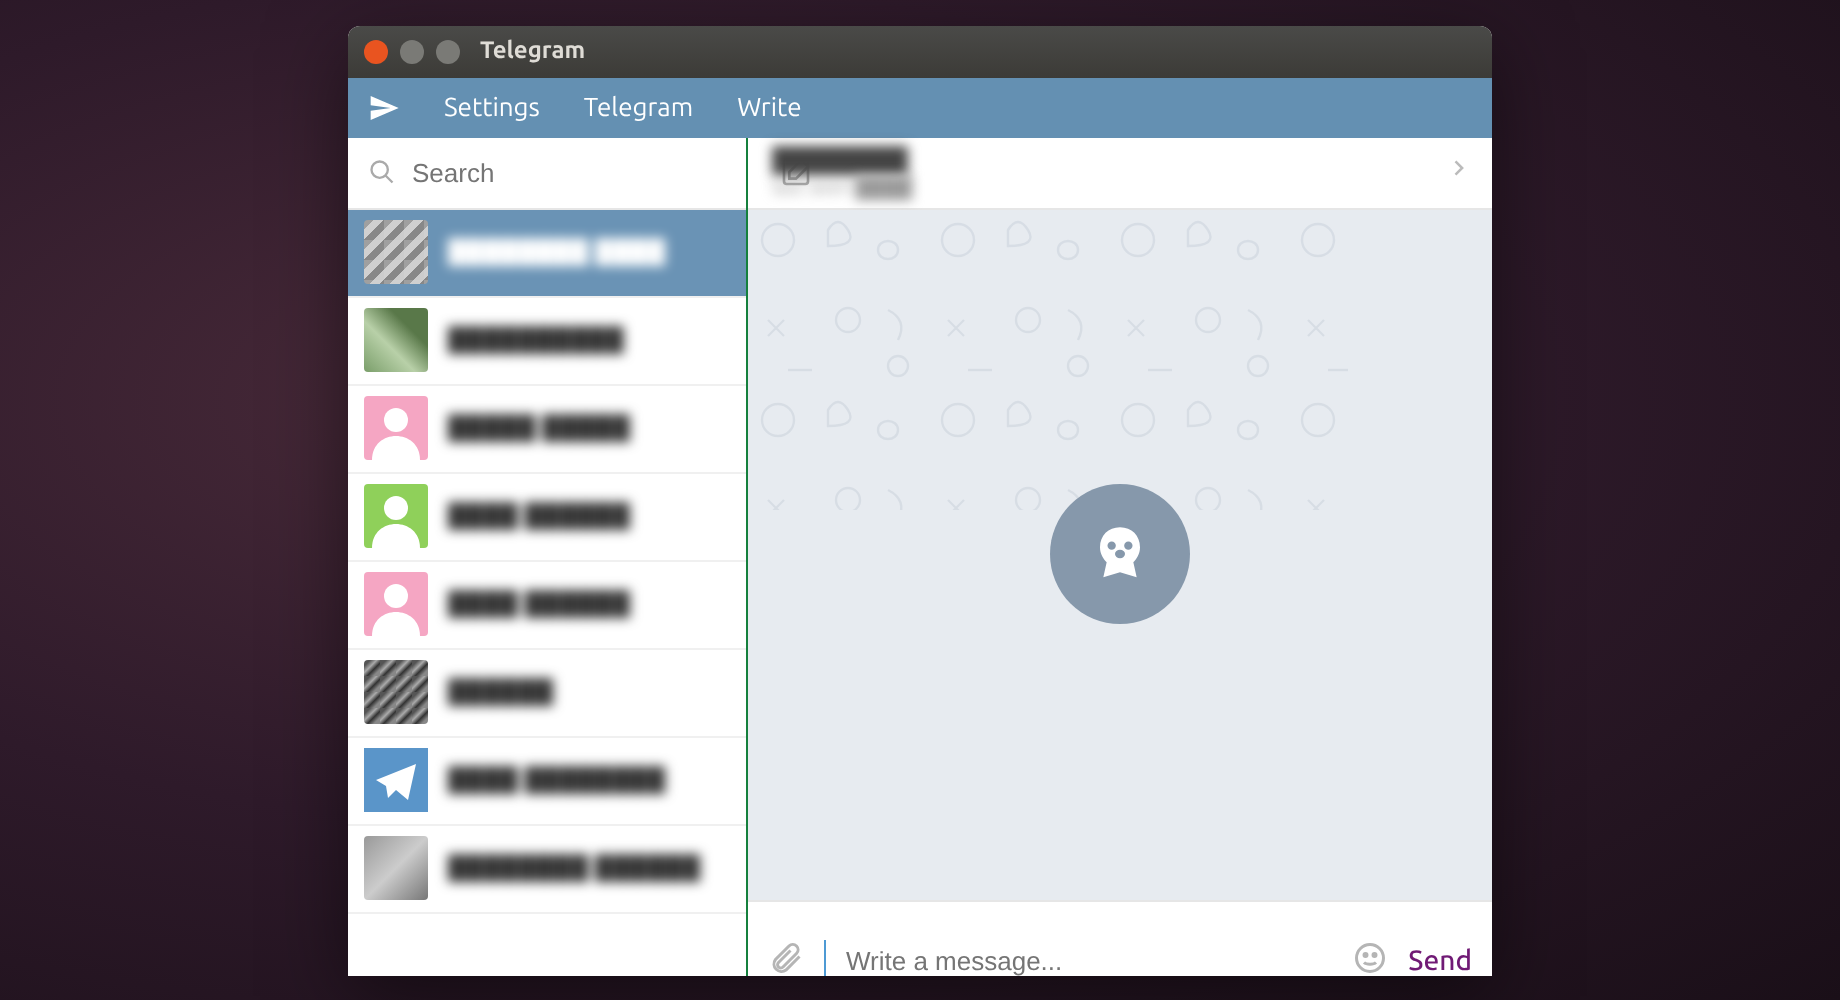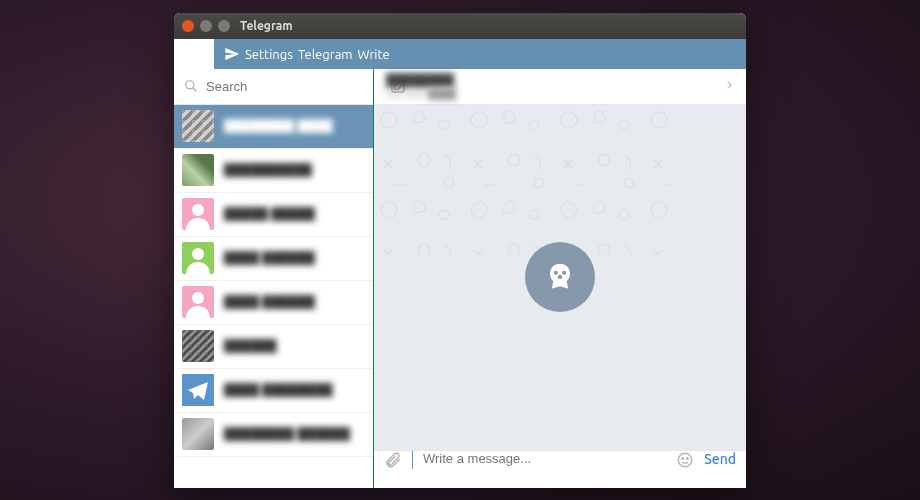--- a/index.html
+++ b/index.html
@@ -4,21 +4,21 @@
 <style>
   * { box-sizing: border-box; margin: 0; padding: 0; }
   html, body { width: 920px; height: 500px; overflow: hidden; font-family: Ubuntu, "Segoe UI", Arial, sans-serif; }
   body { background: radial-gradient(ellipse at 30% 40%, #4a2b3a 0%, #2e1a2a 50%, #1a0f18 100%); display: flex; align-items: center; justify-content: center; }
   .window { width: 572px; height: 475px; background: #fff; border-radius: 6px 6px 0 0; box-shadow: 0 10px 40px rgba(0,0,0,.5); display: flex; flex-direction: column; overflow: hidden; }
   .titlebar { height: 26px; background: linear-gradient(#4a4a48,#3c3b37); display: flex; align-items: center; padding: 0 8px; gap: 6px; }
   .tb-btn { width: 12px; height: 12px; border-radius: 50%; }
   .tb-close { background: #e95420; }
   .tb-min, .tb-max { background: #7a7a76; }
   .tb-title { color: #dfdcd6; font-size: 12px; font-weight: 600; margin-left: 4px; }
-  .menubar { height: 30px; background: #6490b2; display: flex; align-items: center; padding: 0 10px; gap: 5px; color: #fff; font-size: 13px; margin-left: 40px; }
+  .menubar { height: 30px; background: #6490b2; display: flex; align-items: center; padding: 0 10px; gap: 22px; color: #fff; font-size: 13px; }
   .menubar .plane { width: 16px; height: 16px; display: inline-flex; }
   .menubar span { cursor: pointer; }
   .content { flex: 1; display: flex; min-height: 0; }
   .sidebar { width: 200px; display: flex; flex-direction: column; border-right: 1px solid #15803d; }
   .searchbar { height: 36px; display: flex; align-items: center; padding: 0 10px; gap: 8px; border-bottom: 1px solid #e6e6e6; }
   .searchbar input { flex: 1; border: none; outline: none; font-size: 13px; color: #999; background: transparent; }
   .compose svg, .searchbar .mag svg { display: block; }
   .chatlist { flex: 1; overflow: hidden; }
   .chat-item { height: 44px; display: flex; align-items: center; padding: 0 8px; gap: 10px; border-bottom: 1px solid #f0f0f0; }
   .chat-item.selected { background: #6a93b5; color: #fff; }
@@ -32,23 +32,23 @@
   .silhouette { display:flex; align-items:flex-end; justify-content:center; overflow:hidden; }
   .main { flex: 1; display: flex; flex-direction: column; }
   .chat-header { height: 36px; display: flex; align-items: center; padding: 0 12px; border-bottom: 1px solid #e6e6e6; }
   .ch-texts { flex: 1; }
   .ch-name { font-size: 12px; font-weight: 600; color: #444; filter: blur(3px); }
   .ch-status { font-size: 10px; color: #999; filter: blur(3px); margin-top: 1px; }
   .ch-arrow { color: #bbb; }
   .chat-body { flex: 1; position: relative; background: #e7ebf0; overflow: hidden; }
   .pattern { position: absolute; inset: 0; opacity: .5; }
   .center-badge { position: absolute; top: 50%; left: 50%; width: 70px; height: 70px; margin: -35px 0 0 -35px; border-radius: 50%; background: #8698ab; display: flex; align-items: center; justify-content: center; }
-  .composer { height: 38px; display: flex; align-items: flex-start; padding: 0 10px; gap: 10px; border-top: 1px solid #e6e6e6; }
+  .composer { height: 38px; display: flex; align-items: flex-end; padding: 0 10px; gap: 10px; border-top: 1px solid #e6e6e6; }
   .composer input { flex: 1; border: none; outline: none; font-size: 13px; color: #999; background: transparent; }
-  .send { color: #3b82f6; font-size: 14px; font-weight: 500; cursor: pointer; }
+  .send { color: #701a75; font-size: 14px; font-weight: 500; cursor: pointer; }
   .cursor-bar { width: 1px; height: 18px; background: #4e9ad4; }
   .icon-btn { color: #b5b5b5; display: inline-flex; }
 </style>
 </head>
 <body>
 
 <div class="window">
   <div class="titlebar">
     <div class="tb-btn tb-close"></div>
     <div class="tb-btn tb-min"></div>

